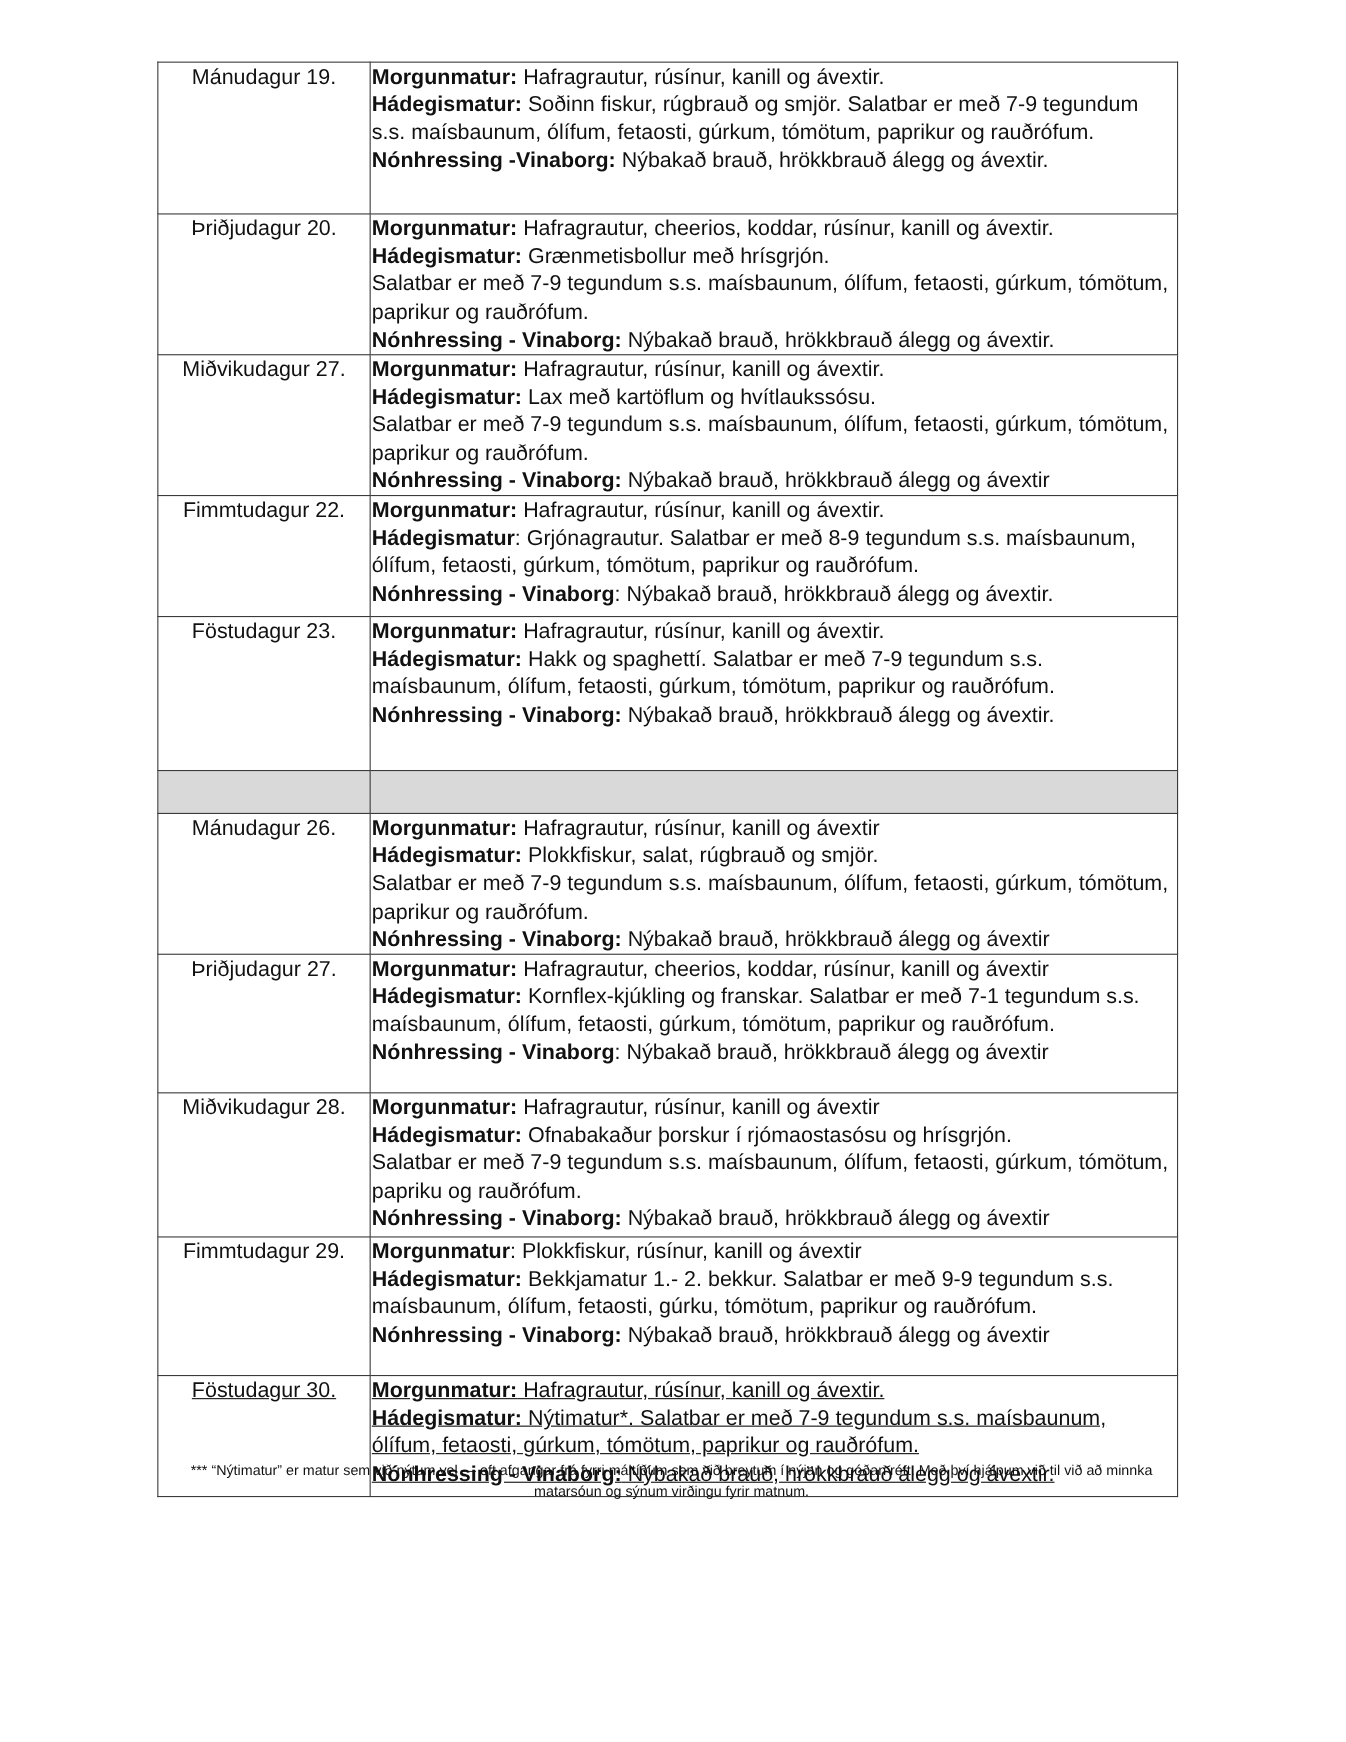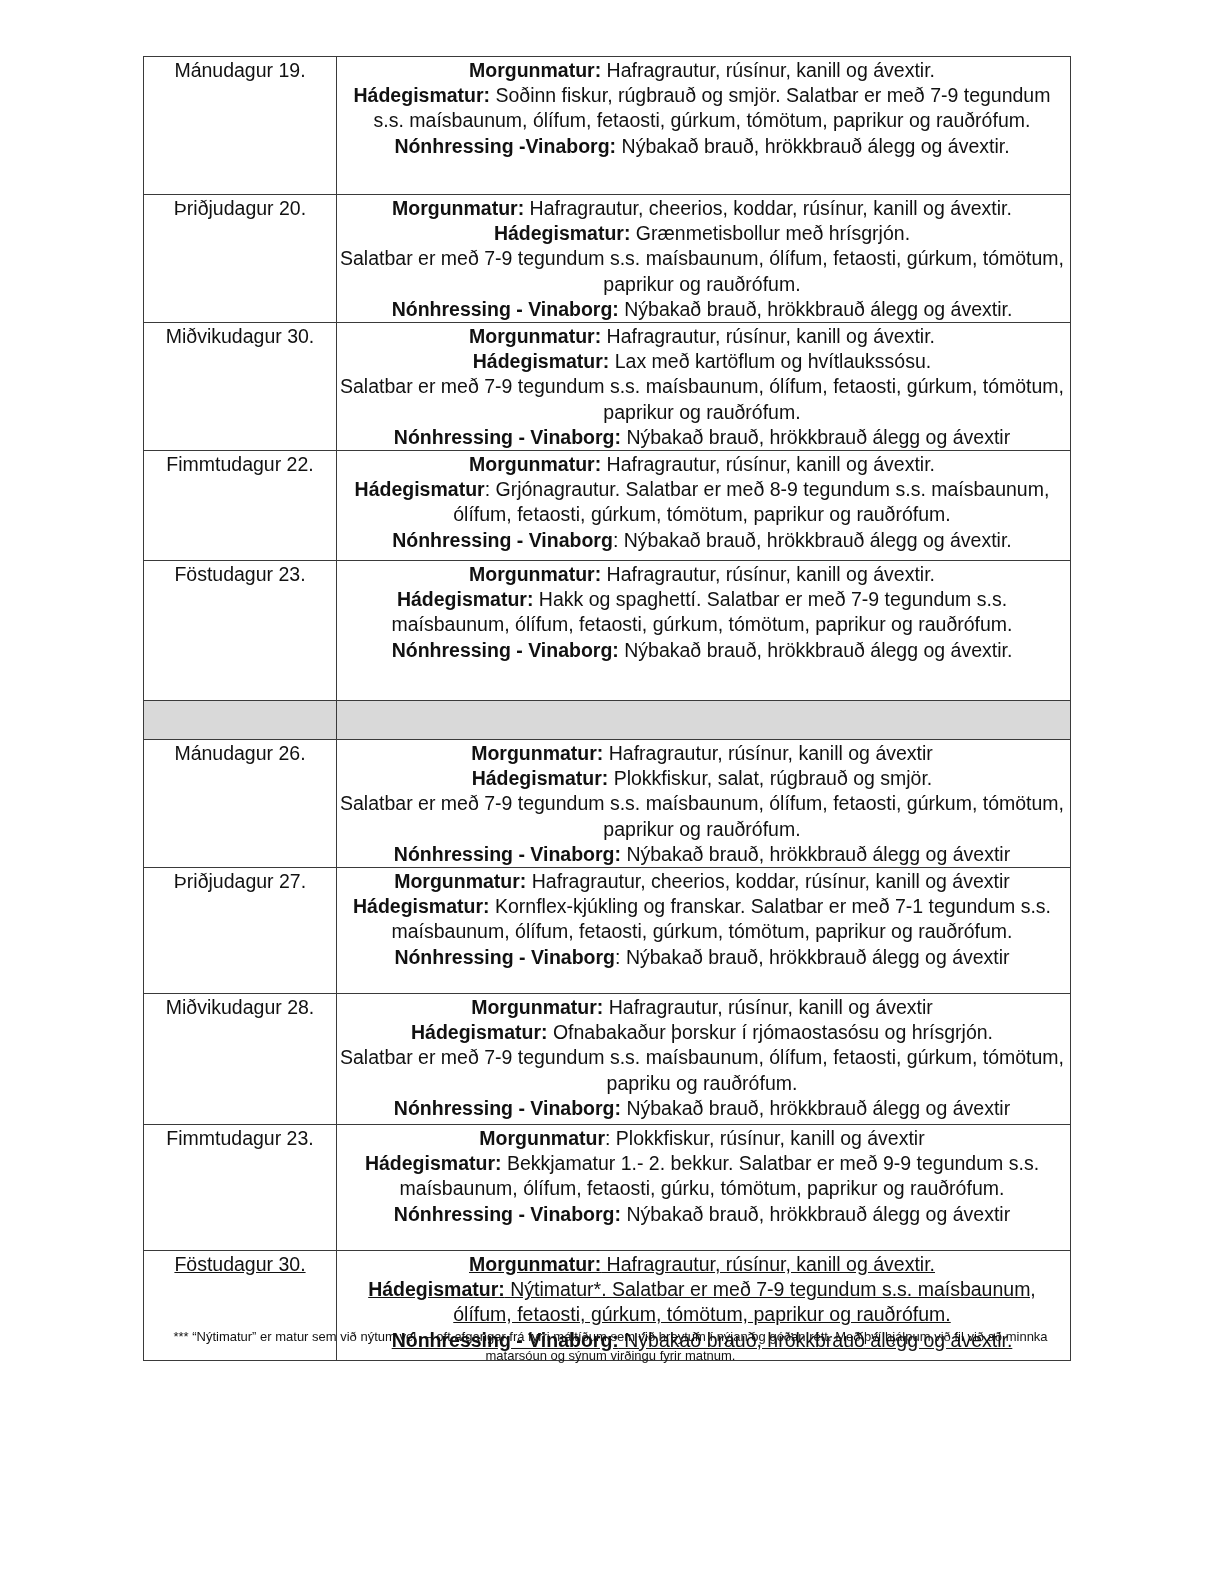--- a/index.html
+++ b/index.html
@@ -22,21 +22,20 @@
     }
     .menu-table td.day {
       width: 192px;
       text-align: center;
       padding-top: 1px;
     }
     .menu-table td.meals {
       padding-left: 1px;
       padding-top: 1px;
       padding-right: 4px;
-      text-align: center;
     }
     .menu-table tr.sep td { background: #d9d9d9; height: 37px; }
     .line { display: block; }
     .lbl { font-weight: bold; }
     .footnote {
       position: absolute; left: 143px; top: 1327px; width: 935px;
       font-size: 13px; line-height: 19px; color: #111; text-align: center;
     }
   </style>
 </head>
@@ -55,21 +54,21 @@
       <tr style="height: 126px;">
         <td class="day">Þriðjudagur 20.</td>
         <td class="meals">
           <span class="line"><span class="lbl">Morgunmatur:</span><span> Hafragrautur, cheerios, koddar, rúsínur, kanill og ávextir.</span></span>
           <span class="line"><span class="lbl">Hádegismatur:</span><span> Grænmetisbollur með hrísgrjón.</span></span>
           <span class="line"><span>Salatbar er með 7-9 tegundum s.s. maísbaunum, ólífum, fetaosti, gúrkum, tómötum, paprikur og rauðrófum.</span></span>
           <span class="line"><span class="lbl">Nónhressing - Vinaborg:</span><span> Nýbakað brauð, hrökkbrauð álegg og ávextir.</span></span>
         </td>
       </tr>
       <tr style="height: 126px;">
-        <td class="day">Miðvikudagur 30.</td>
+        <td class="day">Miðvikudagur 27.</td>
         <td class="meals">
           <span class="line"><span class="lbl">Morgunmatur:</span><span> Hafragrautur, rúsínur, kanill og ávextir.</span></span>
           <span class="line"><span class="lbl">Hádegismatur:</span><span> Lax með kartöflum og hvítlaukssósu.</span></span>
           <span class="line"><span>Salatbar er með 7-9 tegundum s.s. maísbaunum, ólífum, fetaosti, gúrkum, tómötum, paprikur og rauðrófum.</span></span>
           <span class="line"><span class="lbl">Nónhressing - Vinaborg:</span><span> Nýbakað brauð, hrökkbrauð álegg og ávextir</span></span>
         </td>
       </tr>
       <tr style="height: 110px;">
         <td class="day">Fimmtudagur 22.</td>
         <td class="meals">
@@ -110,21 +109,21 @@
       <tr style="height: 131px;">
         <td class="day">Miðvikudagur 28.</td>
         <td class="meals">
           <span class="line"><span class="lbl">Morgunmatur:</span><span> Hafragrautur, rúsínur, kanill og ávextir</span></span>
           <span class="line"><span class="lbl">Hádegismatur:</span><span> Ofnabakaður þorskur í rjómaostasósu og hrísgrjón.</span></span>
           <span class="line"><span>Salatbar er með 7-9 tegundum s.s. maísbaunum, ólífum, fetaosti, gúrkum, tómötum, papriku og rauðrófum.</span></span>
           <span class="line"><span class="lbl">Nónhressing - Vinaborg:</span><span> Nýbakað brauð, hrökkbrauð álegg og ávextir</span></span>
         </td>
       </tr>
       <tr style="height: 126px;">
-        <td class="day">Fimmtudagur 23.</td>
+        <td class="day">Fimmtudagur 29.</td>
         <td class="meals">
           <span class="line"><span class="lbl">Morgunmatur</span><span>: Plokkfiskur, rúsínur, kanill og ávextir</span></span>
           <span class="line"><span class="lbl">Hádegismatur:</span><span> Bekkjamatur 1.- 2. bekkur. Salatbar er með 9-9 tegundum s.s. maísbaunum, ólífum, fetaosti, gúrku, tómötum, paprikur og rauðrófum.</span></span>
           <span class="line"><span class="lbl">Nónhressing - Vinaborg:</span><span> Nýbakað brauð, hrökkbrauð álegg og ávextir</span></span>
         </td>
       </tr>
       <tr style="height: 110px; text-decoration: underline;">
         <td class="day">Föstudagur 30.</td>
         <td class="meals">
           <span class="line"><span class="lbl">Morgunmatur:</span><span> Hafragrautur, rúsínur, kanill og ávextir.</span></span>

